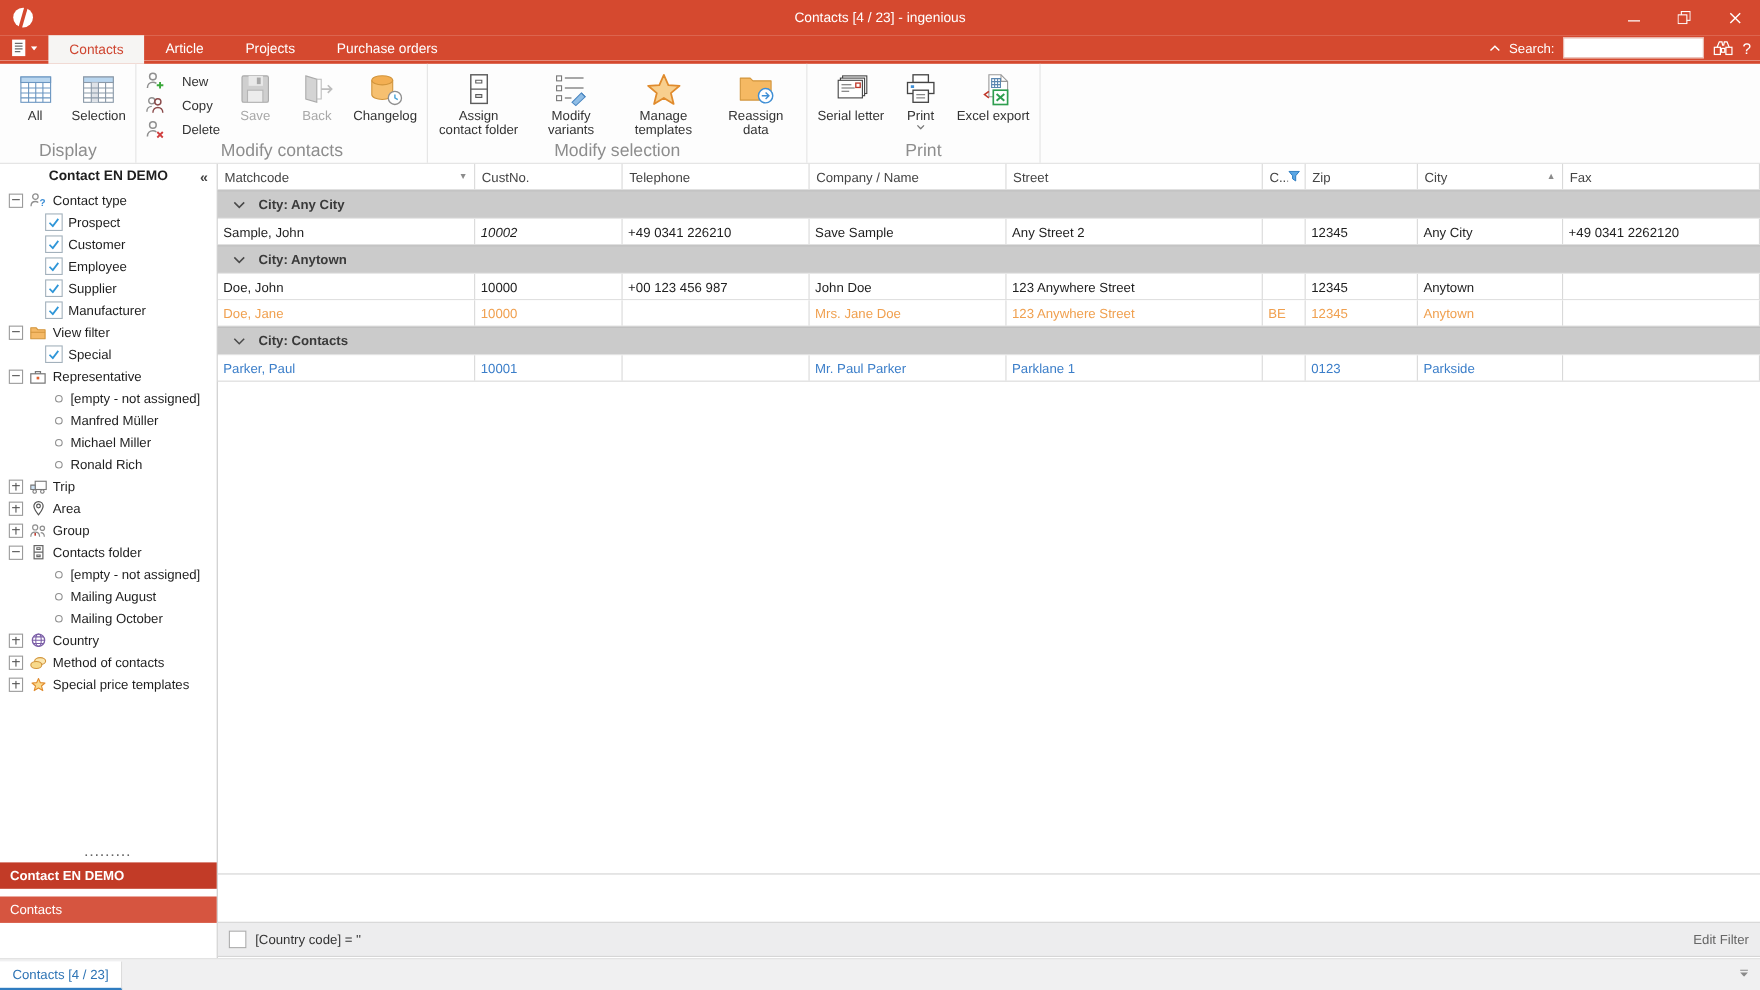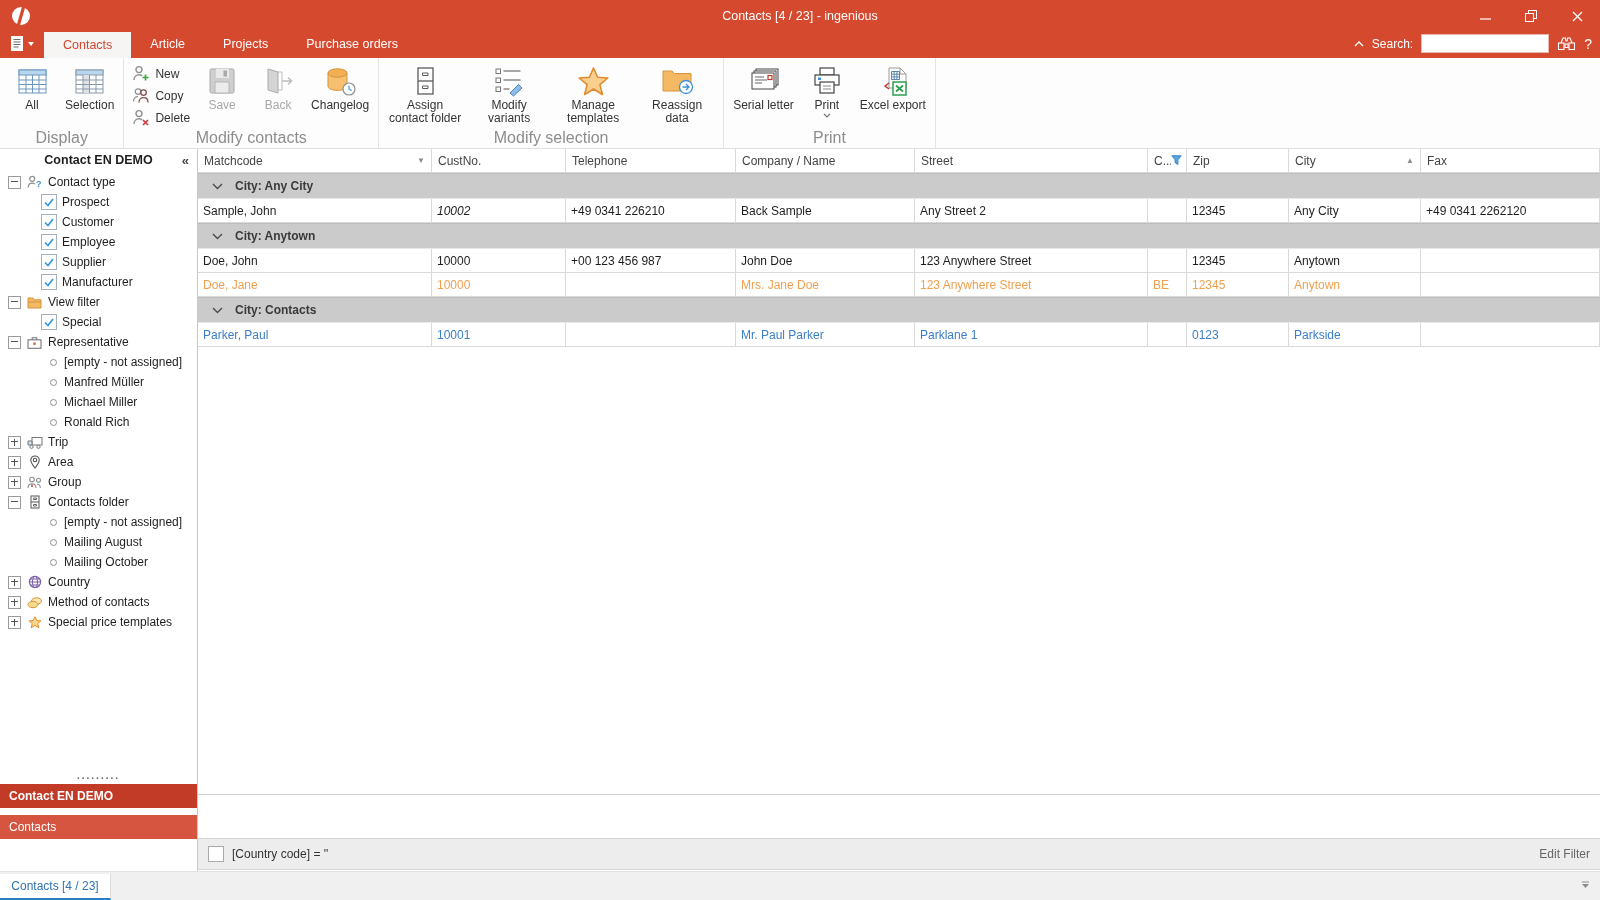--- a/index.html
+++ b/index.html
@@ -19,21 +19,21 @@
   .tab-right{position:absolute;right:8px;top:0;height:23px;display:flex;align-items:center;gap:8px;}
   .search-input{width:120px;height:17px;border:1px solid #e8b7ad;background:#fff;font-size:12px;padding:0 3px;}
   
   .ribbon{position:absolute;top:55px;left:0;right:0;height:90px;background:#fdfdfd;border-top:3px solid #d5492f;border-bottom:1px solid #e0e0e0;display:flex;}
   .rgroup{position:relative;border-right:1px solid #e4e4e4;padding:2px 4px 16px 4px;display:flex;align-items:flex-start;}
   .rgroup-label{position:absolute;bottom:1px;left:0;right:0;text-align:center;font-size:16px;color:#8d8d8d;}
   .rbtn{min-width:46px;max-width:74px;padding:3px 5px 0 5px;display:flex;flex-direction:column;align-items:center;text-align:center;color:#333;line-height:13px;cursor:default;}
   .rbtn .ricon{height:36px;display:flex;align-items:center;justify-content:center;}
   .rbtn.disabled{color:#a8a8a8;}
   .rstack{display:flex;flex-direction:column;justify-content:flex-start;padding:4px 4px;gap:3px;}
-  .rsbtn{display:flex;align-items:center;gap:5px;height:19px;color:#333;cursor:default;}
+  .rsbtn{display:flex;align-items:center;gap:15px;height:19px;color:#333;cursor:default;}
   .rchev{margin-top:1px;}
   
   .sidebar{position:absolute;top:149px;left:0;width:197px;bottom:29px;background:#fff;border-right:1px solid #c9c9c9;}
   .sb-header{height:22px;display:flex;align-items:center;justify-content:center;font-weight:bold;font-size:12.5px;position:relative;}
   .sb-collapse{position:absolute;right:8px;top:0;height:22px;display:flex;align-items:center;color:#444;font-size:13px;cursor:default;}
   .tree{position:absolute;top:23px;left:0;right:1px;}
   .trow{height:20px;display:flex;align-items:center;font-size:12px;cursor:default;}
   .t-expand{width:11px;height:11px;border:1px solid #9b9b9b;background:#fff;margin-left:8px;position:relative;flex:none;}
   .t-expand:before,.t-expand.minus:before{content:"";position:absolute;left:2px;right:2px;top:4.5px;height:1px;background:#555;}
   .t-expand.plus:after{content:"";position:absolute;top:2px;bottom:2px;left:4.5px;width:1px;background:#555;}
@@ -562,21 +562,21 @@
           <svg width="11" height="7" viewBox="0 0 11 7">
             <polyline points="1,1 5.5,5.5 10,1" fill="none" stroke="#4a4a4a" stroke-width="1.4"></polyline>
           </svg>
         </span>
         <span class="grp-label">City: Any City</span>
       </div>
       <div class="grow">
         <div class="g-cell" style="width: 234px;">Sample, John</div>
         <div class="g-cell" style="width: 134px; font-style: italic;">10002</div>
         <div class="g-cell" style="width: 170px;">+49 0341 226210</div>
-        <div class="g-cell" style="width: 179px;">Back Sample</div>
+        <div class="g-cell" style="width: 179px;">Save Sample</div>
         <div class="g-cell" style="width: 233px;">Any Street 2</div>
         <div class="g-cell" style="width: 39px;"></div>
         <div class="g-cell" style="width: 102px;">12345</div>
         <div class="g-cell" style="width: 132px;">Any City</div>
         <div class="g-cell" style="width: 179px; flex: 1 1 0%;">+49 0341 2262120</div>
       </div>
       <div class="grow-group">
         <span class="grp-chev">
           <svg width="11" height="7" viewBox="0 0 11 7">
             <polyline points="1,1 5.5,5.5 10,1" fill="none" stroke="#4a4a4a" stroke-width="1.4"></polyline>

